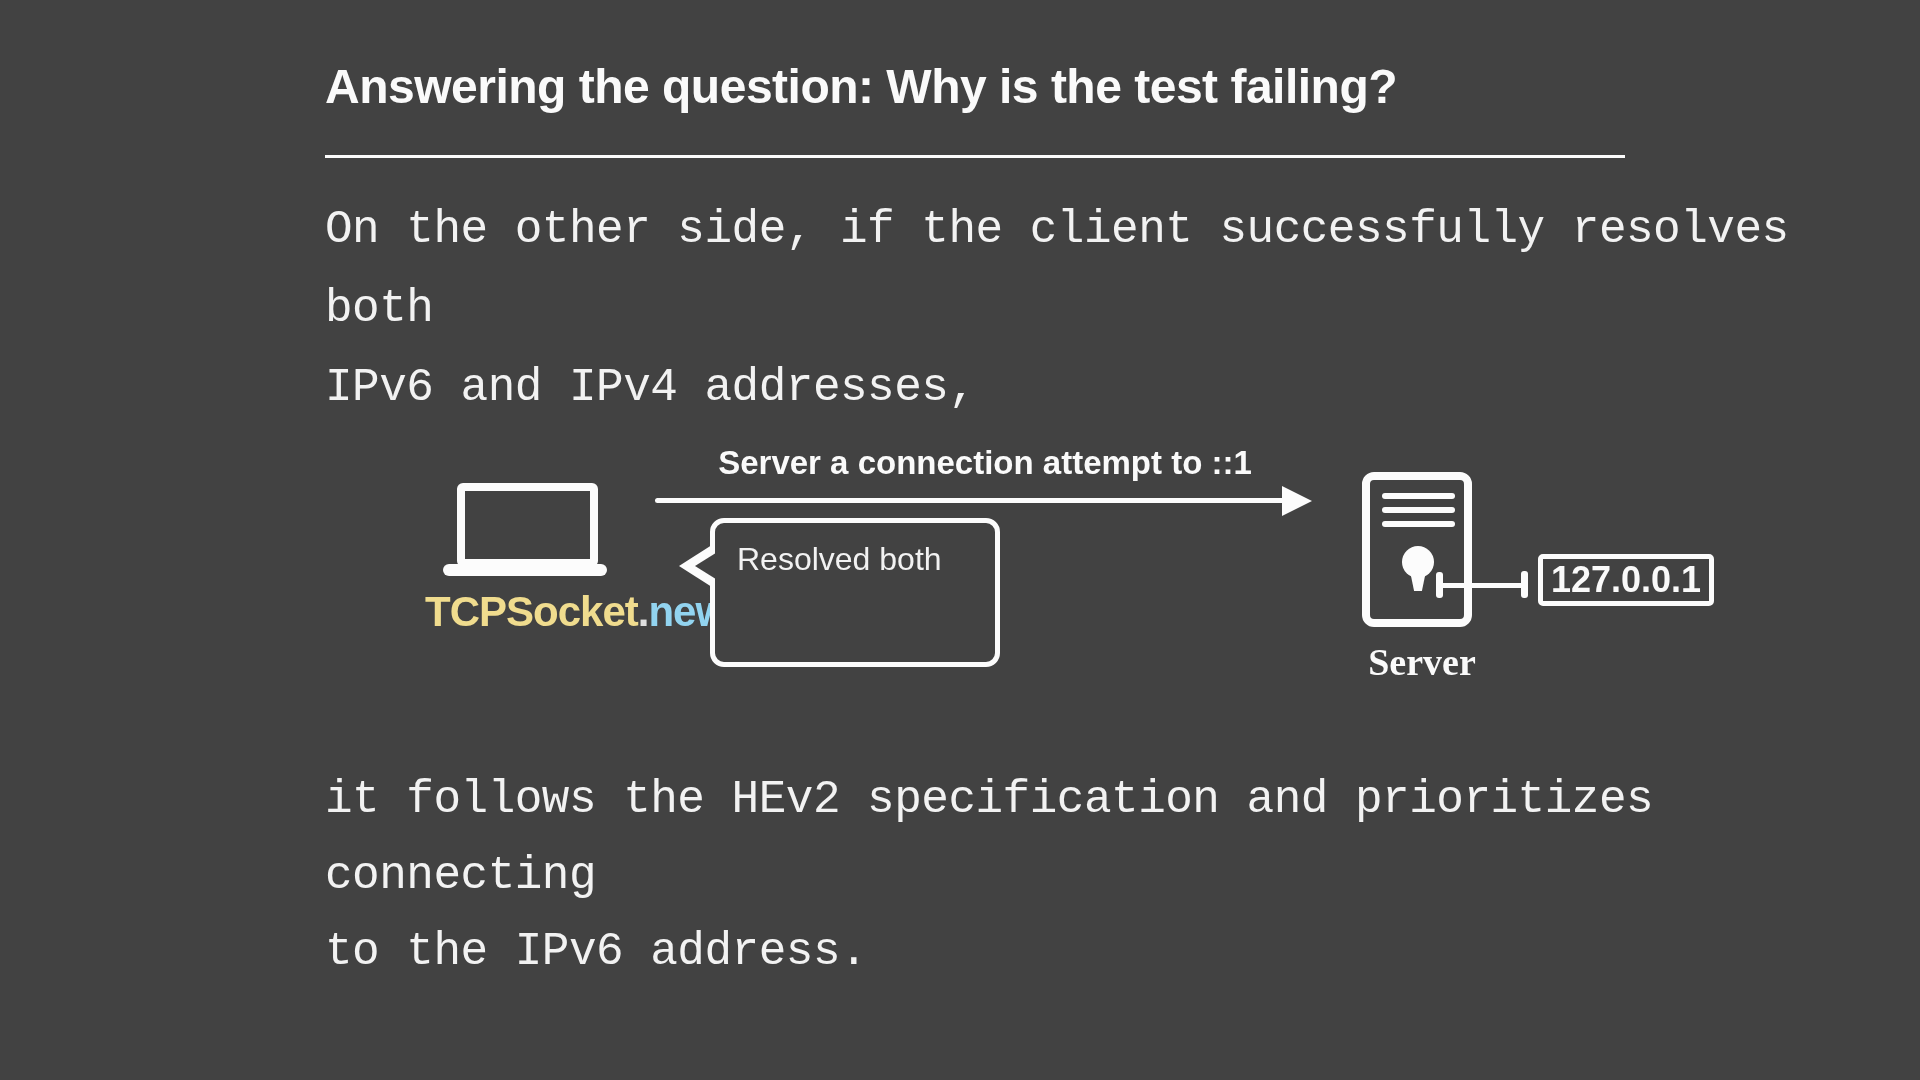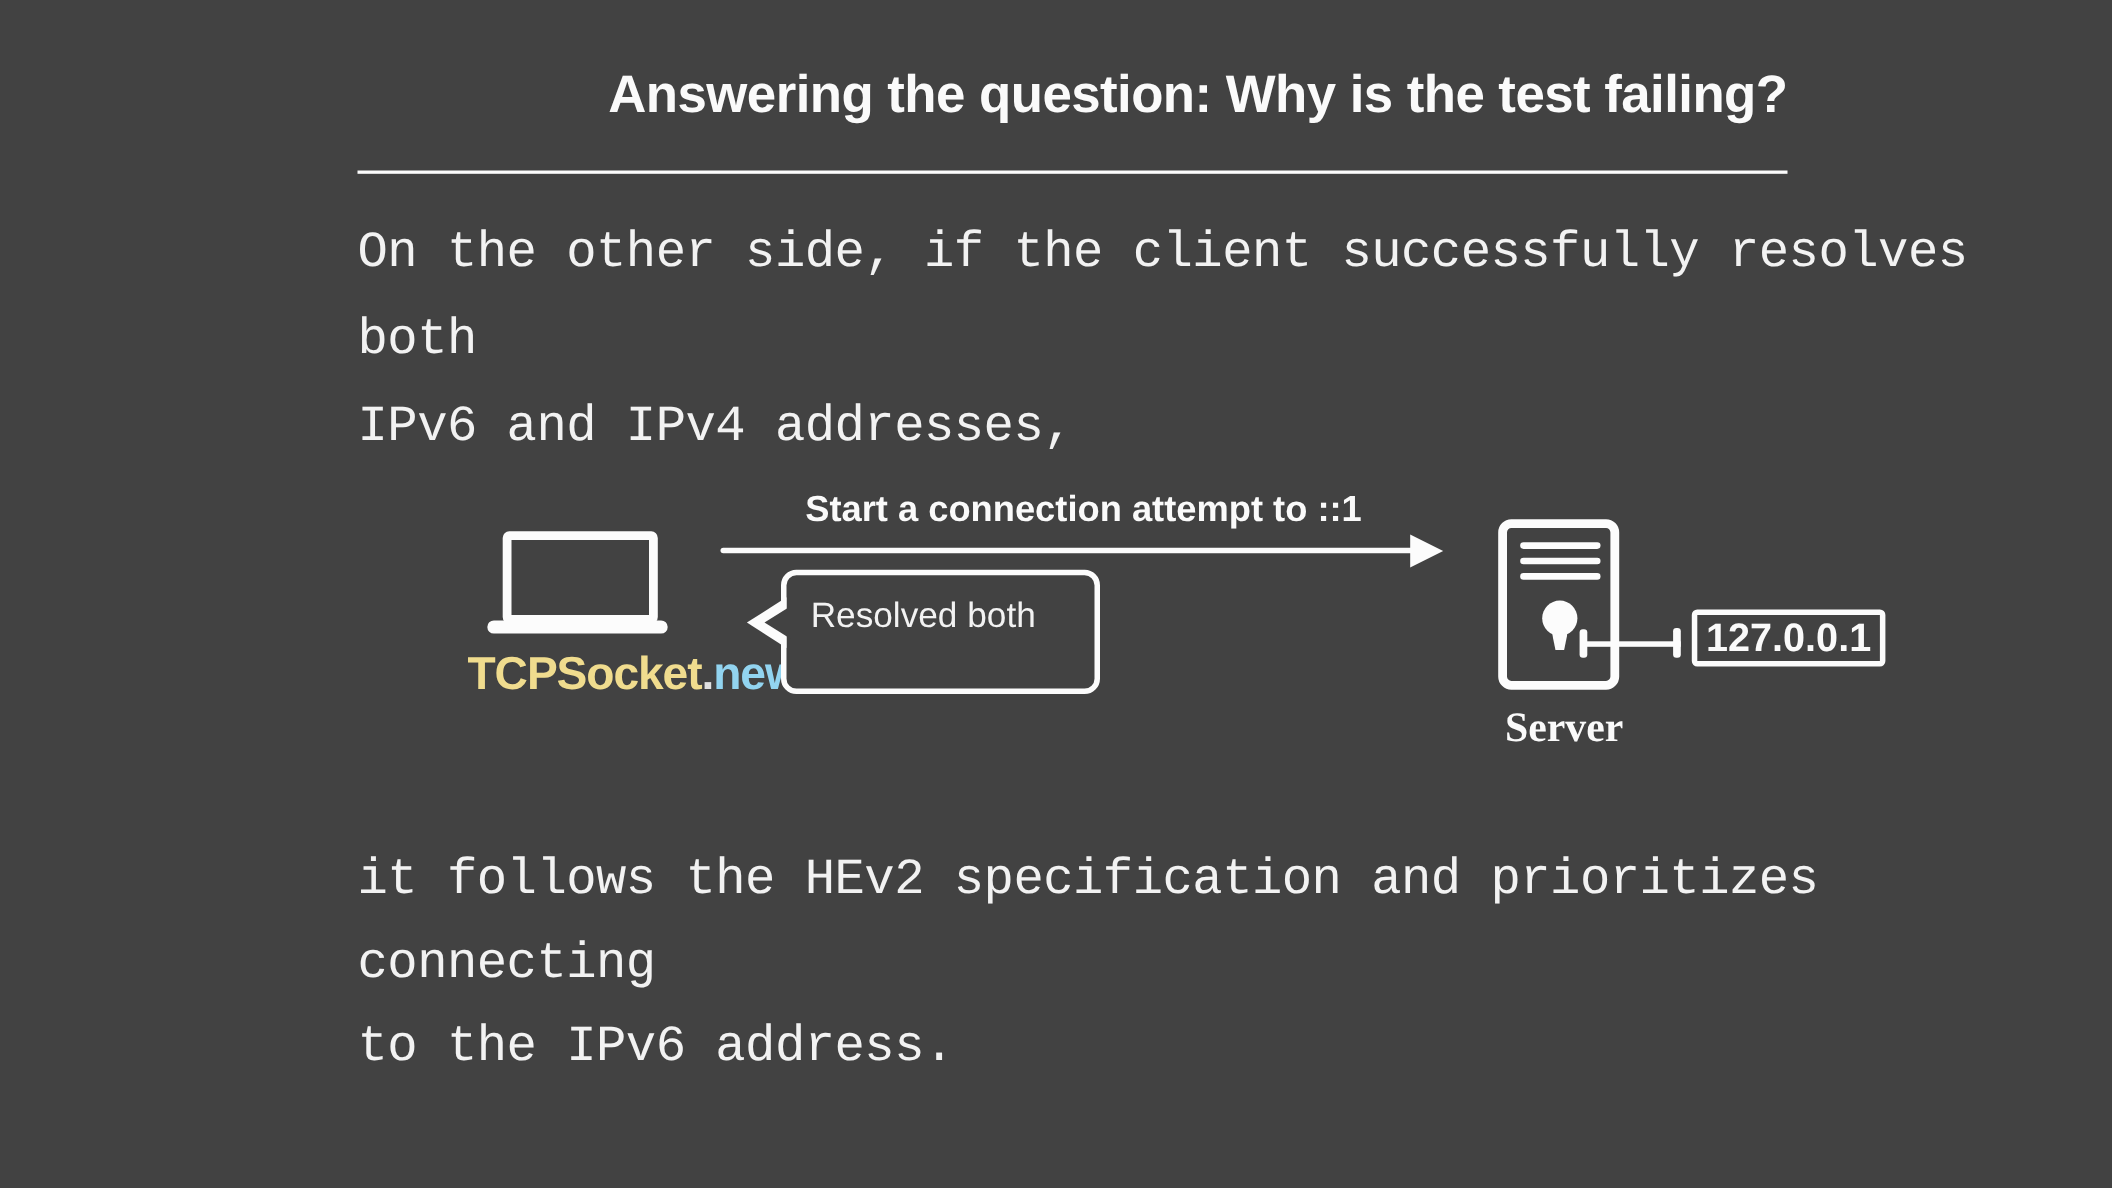--- a/index.html
+++ b/index.html
@@ -15,21 +15,21 @@
     width:1920px;height:1080px;
     background:var(--background);
     overflow:hidden;
     font-family:"Liberation Sans", sans-serif;
     color:var(--text);
   }
 
   
   .title{
     position:absolute;left:325px;top:58px;width:1300px;margin:0;
-    text-align:right;font-size:48px;font-weight:bold;letter-spacing:-0.5px;
+    text-align:left;font-size:48px;font-weight:bold;letter-spacing:-0.5px;
     line-height:58px;color:#fafafa;white-space:nowrap;
   }
   .title-rule{
     position:absolute;left:325px;top:155px;width:1300px;height:3px;
     background:var(--line-white);
   }
 
   
   .para{position:absolute;left:325px;margin:0;font-size:46px;letter-spacing:-0.5px;color:var(--text);font-family:Liberation Mono, monospace;}
   .para .pline{display:block;}
@@ -63,21 +63,21 @@
     background:var(--line-white);border-radius:3px;
   }
   .arrow-head{
     position:absolute;left:1282px;top:486px;width:0;height:0;
     border-top:15px solid transparent;border-bottom:15px solid transparent;
     border-left:30px solid var(--line-white);
   }
 
   
   .bubble{
-    position:absolute;left:710px;top:518px;width:290px;height:113px;
+    position:absolute;left:710px;top:518px;width:290px;height:149px;
     border:5px solid var(--line-white);border-radius:14px;box-sizing:border-box;
     background:var(--background);
   }
   .bubble-tail-outer{
     position:absolute;left:-36px;top:20px;width:0;height:0;
     border-top:23px solid transparent;border-bottom:23px solid transparent;
     border-right:36px solid var(--line-white);
   }
   .bubble-tail-inner{
     position:absolute;left:-20px;top:28px;width:0;height:0;
@@ -130,21 +130,21 @@
 
   <p class="para para-intro">
     <span class="pline">On the other side, if the client successfully resolves both</span>
     <span class="pline">IPv6 and IPv4 addresses,</span>
   </p>
 
   <div class="laptop-screen"></div>
   <div class="laptop-base"></div>
   <div class="client-label"><span class="yellow">TCPSocket</span><span class="dot">.</span><span class="blue">new</span></div>
 
-  <div class="arrow-label">Start a connection attempt to ::1</div>
+  <div class="arrow-label">Server a connection attempt to ::1</div>
   <div class="arrow-line"></div>
   <div class="arrow-head"></div>
 
   <div class="bubble">
     <div class="bubble-tail-outer"></div>
     <div class="bubble-tail-inner"></div>
     <div class="bubble-line1">Resolved both</div>
   </div>
 
   <div class="server">

